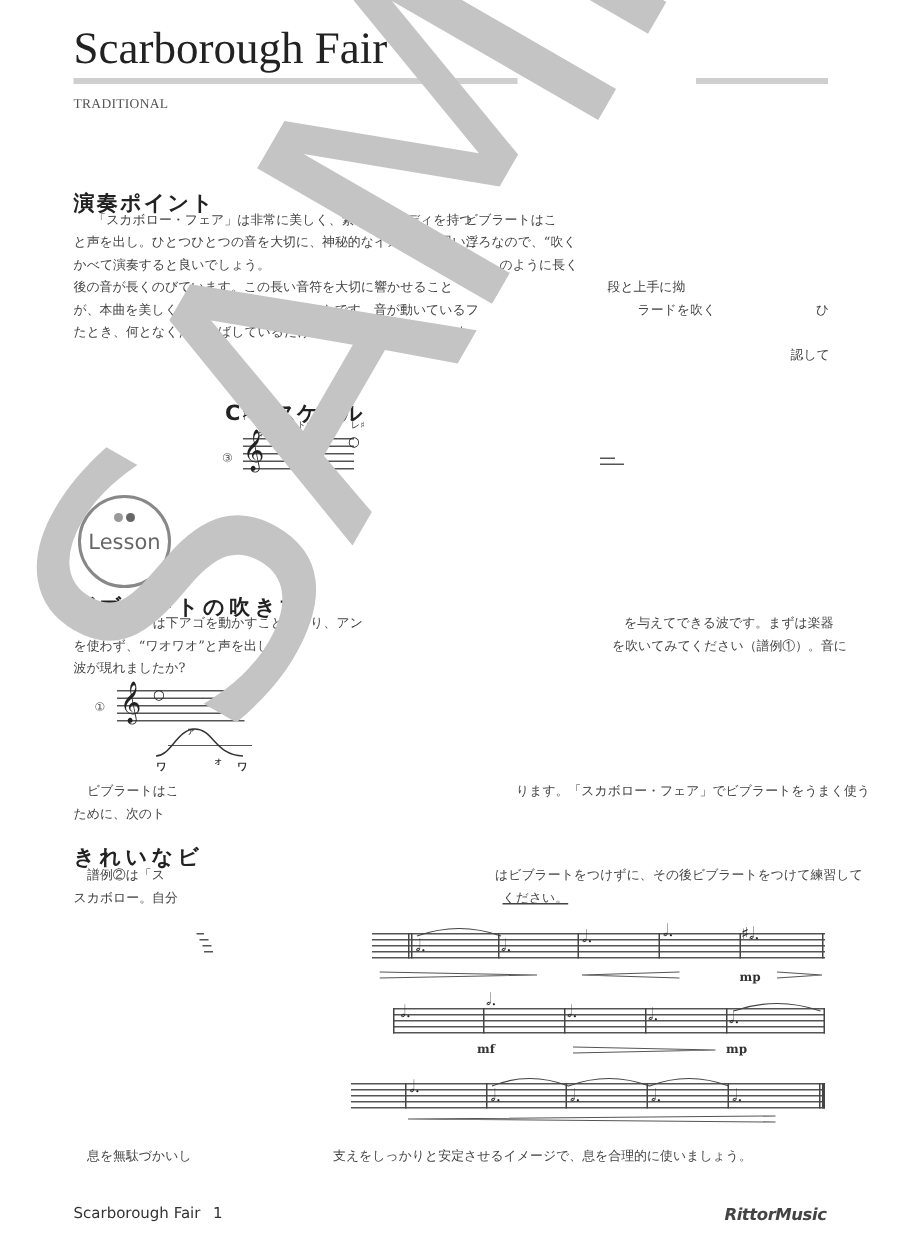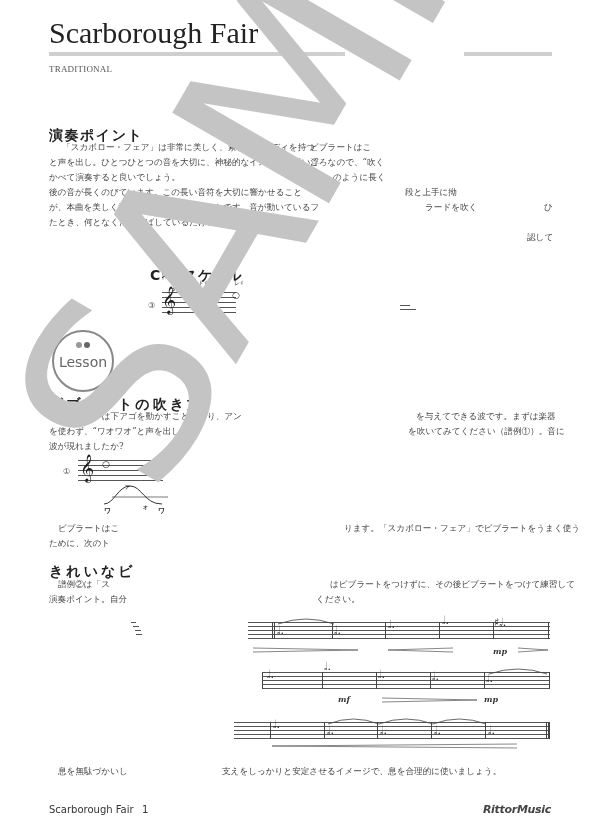--- a/index.html
+++ b/index.html
@@ -7,21 +7,21 @@
          font-family: "DejaVu Serif", serif; color: #333; }
   .abs { position: absolute; }
   .title { left: 49px; top: 16px; font-family: "Liberation Serif", serif; font-size: 30px; color: #222; letter-spacing: 0px; }
   .title-rule { height: 4px; background: #cfcfcf; top: 52px; }
   .composer { left: 49px; top: 64px; font-family: "Liberation Serif", serif; font-size: 9px; color: #555; letter-spacing: 0.2px; }
   .jp { font-size: 8.6px; line-height: 15px; color: #444; white-space: nowrap; }
   .jp-head { font-family: "DejaVu Sans", sans-serif; font-weight: bold; font-size: 14px; color: #222; letter-spacing: 1.5px; }
   .staff-line { position: absolute; height: 1px; background: #555; }
   .barline { position: absolute; width: 1px; background: #444; }
   .note { position: absolute; font-family: "DejaVu Serif", serif; font-size: 11px; color: #222; }
-  .dyn { position: absolute; font-family: "DejaVu Serif", serif; font-style: italic; font-weight: bold; font-size: 8px; color: #333; }
+  .dyn { position: absolute; font-family: "DejaVu Serif", serif; font-weight: bold; font-size: 8px; color: #333; }
   .lesson { left: 52px; top: 330px; width: 58px; height: 58px; border: 2px solid #888; border-radius: 50%; }
   .lesson-label { position: absolute; width: 100%; top: 22px; text-align: center; font-family: "DejaVu Sans", sans-serif; font-size: 14px; color: #666; }
   .dot { position: absolute; top: 10px; width: 6px; height: 6px; border-radius: 50%; }
   .footer-title { left: 49px; top: 804px; font-family: "DejaVu Sans", sans-serif; font-size: 10px; color: #333; }
   .footer-page { left: 142px; top: 804px; font-family: "DejaVu Sans", sans-serif; font-size: 10px; color: #333; }
   .brand { right: 49px; top: 803px; font-family: "DejaVu Sans", sans-serif; font-weight: bold; font-style: italic; font-size: 11px; color: #444; letter-spacing: -0.3px; }
   .watermark { left: -25px; top: 396px; font-family: "DejaVu Sans", sans-serif; font-size: 248px; color: #c4c4c4; transform-origin: 0 0; transform: rotate(-60deg); white-space: nowrap; line-height: 1; letter-spacing: -6px; pointer-events: none; }
 </style>
 </head>
 <body>
@@ -100,22 +100,22 @@
 <div class="abs" style="left:143px;top:504px;font-size:5px;font-weight:bold;color:#333;">オ</div>
 <div class="abs" style="left:158px;top:506px;font-size:7px;font-weight:bold;color:#333;">ワ</div>
 
 <div class="abs jp" style="left:58px;top:521px;">ビブラートはこ</div>
 <div class="abs jp" style="left:344px;top:521px;">ります。「スカボロー・フェア」でビブラートをうまく使う</div>
 <div class="abs jp" style="left:49px;top:536px;">ために、次のト</div>
 
 <div class="abs jp-head" style="left:49px;top:563px;letter-spacing:3px;">きれいなビ</div>
 <div class="abs jp" style="left:58px;top:577px;">譜例②は「ス</div>
 <div class="abs jp" style="left:330px;top:577px;">はビブラートをつけずに、その後ビブラートをつけて練習して</div>
-<div class="abs jp" style="left:49px;top:592px;">演奏ポイント。自分</div>
-<div class="abs jp" style="left:316px;top:592px;">ください。</div>
+<div class="abs jp" style="left:49px;top:592px;">スカボロー。自分</div>
+<div class="abs jp" style="left:335px;top:592px;text-decoration:underline;">ください。</div>
 
 <div class="abs" style="left:131px;top:622px;width:12px;height:18px;">
   <div class="staff-line" style="left:0;top:0;width:5px;"></div>
   <div class="staff-line" style="left:2px;top:4px;width:6px;"></div>
   <div class="staff-line" style="left:4px;top:8px;width:6px;"></div>
   <div class="staff-line" style="left:5px;top:12px;width:6px;"></div>
 </div>
 
 <div class="abs" style="left:248px;top:622px;width:302px;height:40px;">
   <div class="staff-line" style="left:0;top:0;width:302px;"></div>
@@ -159,21 +159,21 @@
   <div class="barline" style="left:222px;top:0;height:17px;"></div>
   <div class="barline" style="left:287px;top:0;height:17px;"></div>
   <div class="note" style="left:5px;top:-4px;">𝅗𝅥.</div>
   <div class="note" style="left:62px;top:-12px;">𝅗𝅥.</div>
   <div class="note" style="left:116px;top:-4px;">𝅗𝅥.</div>
   <div class="note" style="left:170px;top:-2px;">𝅗𝅥.</div>
   <div class="note" style="left:224px;top:0px;">𝅗𝅥.</div>
   <svg style="position:absolute;left:225px;top:-6px;" width="62" height="10">
       <path d="M2 8 Q31 -2 60 8" fill="none" stroke="#444" stroke-width="0.8"></path>
     </svg>
-  <div class="dyn" style="left:76px;top:22px;text-align:center;">mf</div>
+  <div class="dyn" style="left:56px;top:22px;text-align:center;">mf</div>
   <svg style="position:absolute;left:120px;top:24px;" width="100" height="8">
       <path d="M0 2 L95 4 L0 6" fill="none" stroke="#555" stroke-width="0.7"></path>
     </svg>
   <div class="dyn" style="left:222px;top:22px;">mp</div>
 </div>
 
 <div class="abs" style="left:234px;top:722px;width:316px;height:30px;">
   <div class="staff-line" style="left:0;top:0;width:316px;"></div>
   <div class="staff-line" style="left:0;top:4px;width:316px;"></div>
   <div class="staff-line" style="left:0;top:8px;width:316px;"></div>

